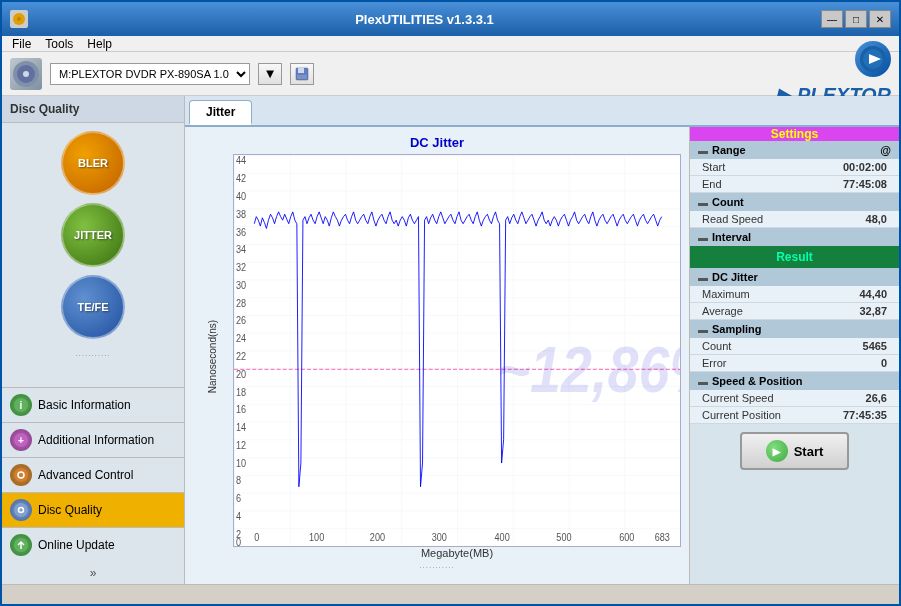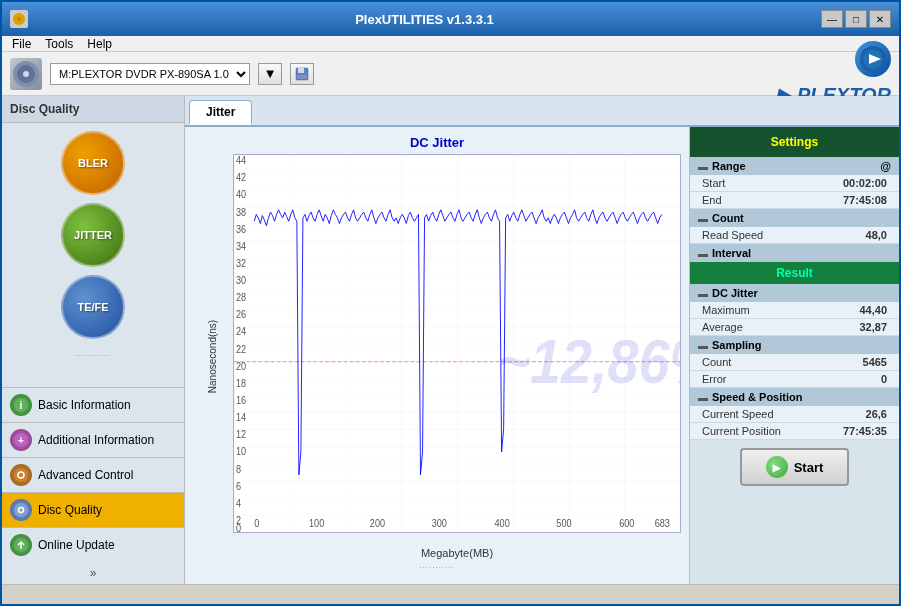--- a/index.html
+++ b/index.html
@@ -285,25 +285,25 @@
     .settings-panel {
       width: 210px;
       background: #d8e4ec;
       border-left: 1px solid #bbb;
       display: flex;
       flex-direction: column;
       overflow-y: auto;
       flex-shrink: 0;
     }
     .settings-header {
-      background: #14532d;
+      background: #d946ef;
       color: #ffff00;
       font-weight: bold;
       text-align: center;
-      padding: 8px;
+      padding: 0;
       font-size: 12px;
     }
     .result-header {
       background: #15803d;
       color: #00ffaa;
       font-weight: bold;
       text-align: center;
       padding: 4px;
       font-size: 12px;
     }
@@ -578,21 +578,21 @@
                   <text x="20" y="326" font-size="9" fill="#555">0</text>
                   <text x="74" y="326" font-size="9" fill="#555">100</text>
                   <text x="134" y="326" font-size="9" fill="#555">200</text>
                   <text x="195" y="326" font-size="9" fill="#555">300</text>
                   <text x="257" y="326" font-size="9" fill="#555">400</text>
                   <text x="318" y="326" font-size="9" fill="#555">500</text>
                   <text x="380" y="326" font-size="9" fill="#555">600</text>
                   <text x="415" y="326" font-size="9" fill="#555">683</text>
                 </svg>
               </div>
-              <div class="chart-x-label" style="margin-top:14px;">Megabyte(MB)</div>
+              <div class="chart-x-label" style="margin-top:0;">Megabyte(MB)</div>
             </div>
           </div>
           <div class="scroll-indicator">...........</div>
         </div>
 
         <div class="settings-panel">
           <div class="settings-header">Settings</div>
 
           <div class="settings-section">
             <div class="settings-section-title">

